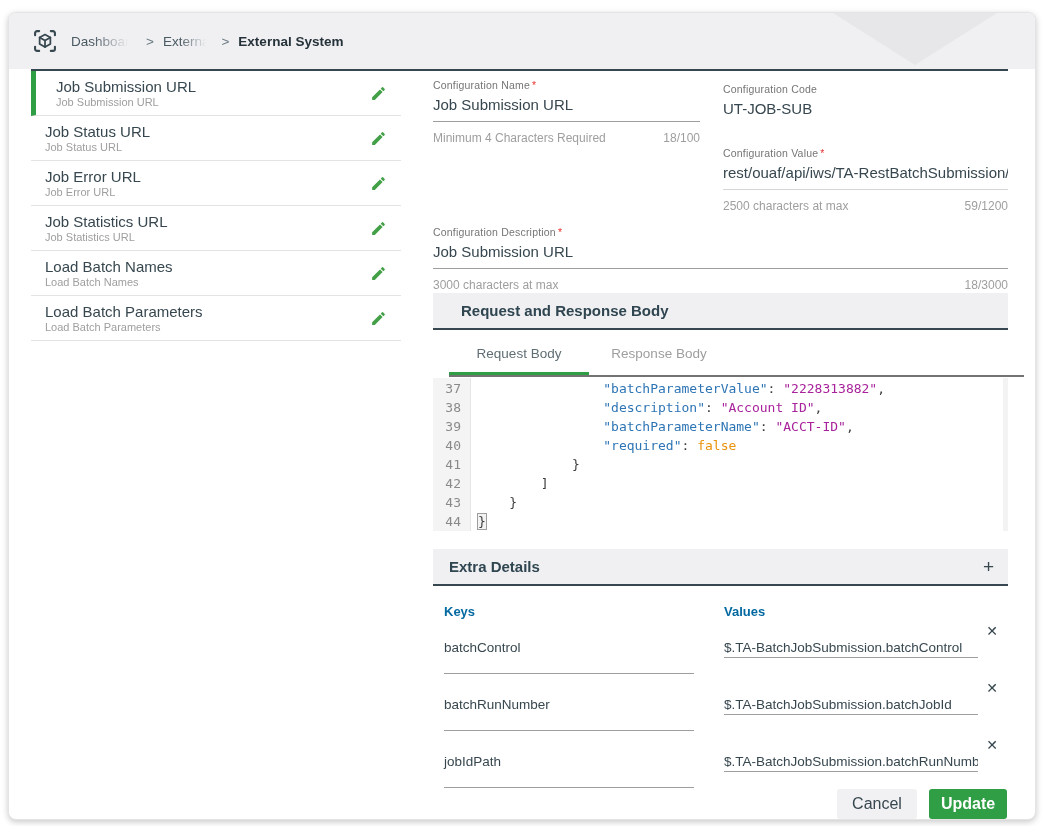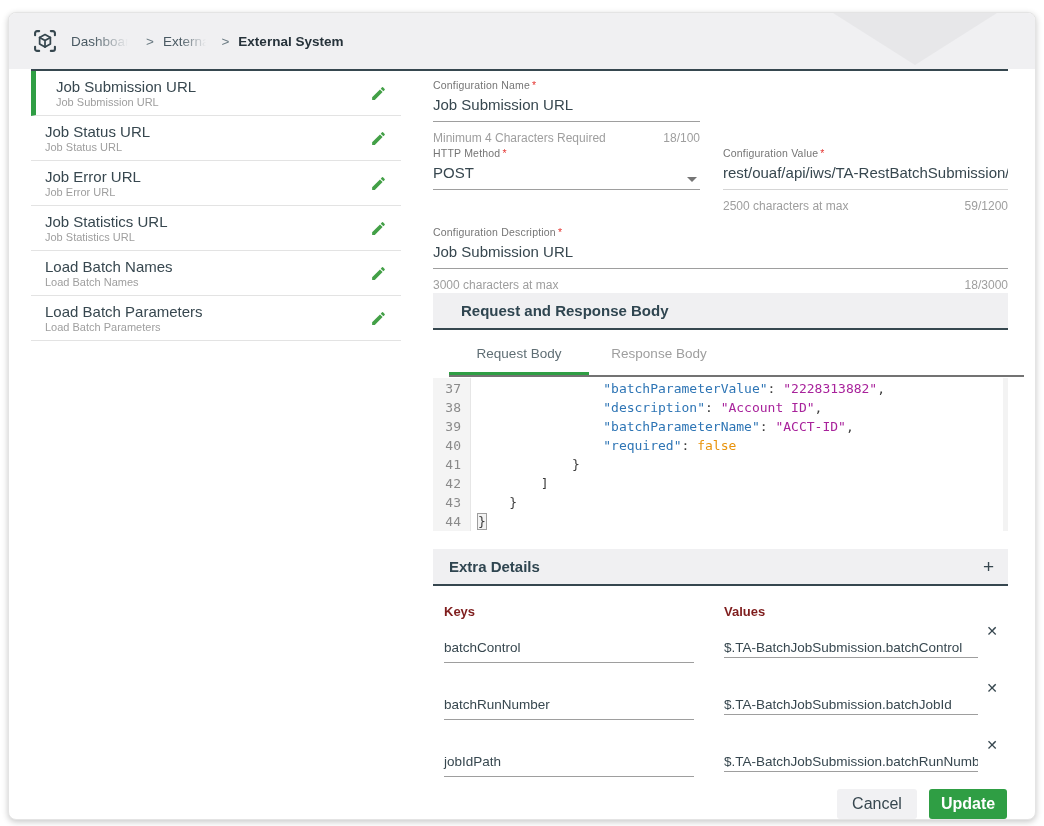--- a/index.html
+++ b/index.html
@@ -71,27 +71,27 @@
           text-align:right;padding:1px 9px 0 0;color:#8a8a8a;}
   .codepane{flex:1;padding:1px 0 0 7px;white-space:pre;overflow:hidden;}
   .editor-scroll{width:5px;background:#f3f3f3;}
   .tk-key{color:#2e75b5;}
   .tk-str{color:#a8229b;}
   .tk-bool{color:#e8930c;}
   .tk-pun{color:#3b3b3b;}
   .tk-brk{color:#3b3b3b;background:#f3f3f3;outline:1px solid #9e9e9e;}
 
   
-  .kv-head{position:absolute;left:0;top:533px;width:575px;height:18px;font-size:13px;font-weight:bold;color:#7f1d1d;}
+  .kv-head{position:absolute;left:0;top:533px;width:575px;height:18px;font-size:13px;font-weight:bold;color:#0369a1;}
   .kv-head .col-keys{position:absolute;left:11px;}
   .kv-head .col-values{position:absolute;left:291px;}
   .kv-rows{position:absolute;left:0;top:551px;width:575px;}
   .kv-row{position:relative;height:57px;}
   .kv-key{position:absolute;left:11px;top:18px;width:250px;font-size:13.5px;color:#37474f;
-          padding-bottom:7px;border-bottom:1px solid #9e9e9e;}
+          padding-bottom:18px;border-bottom:1px solid #9e9e9e;}
   .kv-val{position:absolute;left:291px;top:18px;width:254px;font-size:13.5px;color:#37474f;
           padding-bottom:2px;border-bottom:1px solid #9e9e9e;white-space:nowrap;overflow:hidden;}
   .kv-x{position:absolute;right:10px;top:1px;font-size:14px;color:#37474f;cursor:pointer;}
 
   
   .btn{position:absolute;top:718px;height:30px;border:none;border-radius:3px;font-size:16px;
        font-family:"Liberation Sans",sans-serif;cursor:pointer;}
   .btn-cancel{left:404px;width:80px;background:#f1f1f3;color:#37474f;}
   .btn-update{left:496px;width:78px;background:#2f9e44;color:#fff;font-weight:bold;}
 </style>
@@ -183,26 +183,25 @@
 
       <div class="field" id="f-name">
         <span class="f-label"><span>Configuration Name</span><span class="req">*</span></span>
         <span class="f-value uline">Job Submission URL</span>
         <span class="f-foot">
             <span>Minimum 4 Characters Required</span>
             <span>18/100</span>
           </span>
       </div>
 
-
-      <div class="field" id="f-method">
-        <span class="f-label"><span>HTTP Method</span><span class="req">*</span></span>
-        <span class="f-value uline">POST</span>
-        <span class="caret"></span>
-      </div>
+      <div class="field" id="f-code">
+        <span class="f-label">Configuration Code</span>
+        <span class="f-value">UT-JOB-SUB</span>
+      </div>
+
 
       <div class="field" id="f-value">
         <span class="f-label"><span>Configuration Value</span><span class="req">*</span></span>
         <span class="f-value uline-light">rest/ouaf/api/iws/TA-RestBatchSubmission/batc</span>
         <span class="f-foot">
             <span>2500 characters at max</span>
             <span>59/1200</span>
           </span>
       </div>
 

